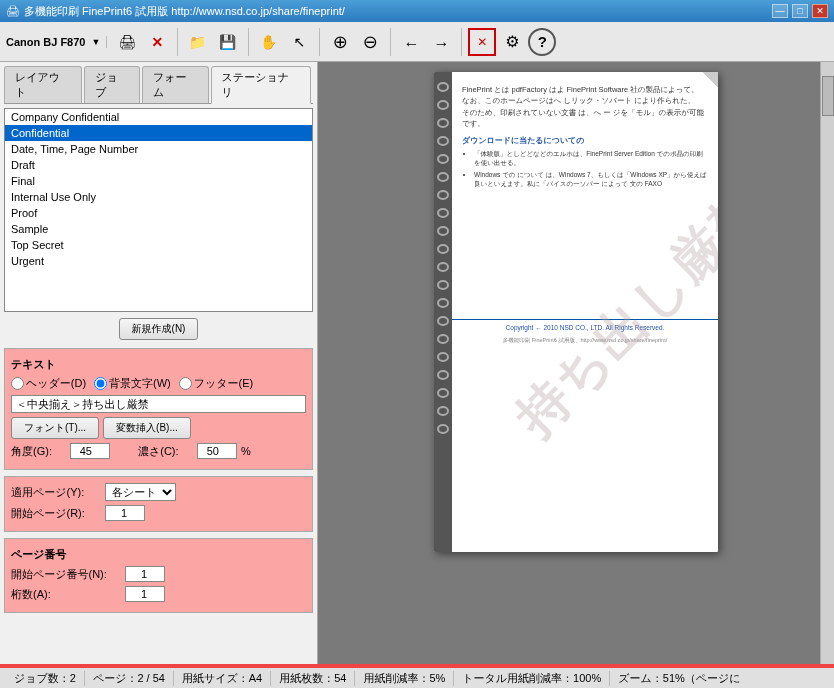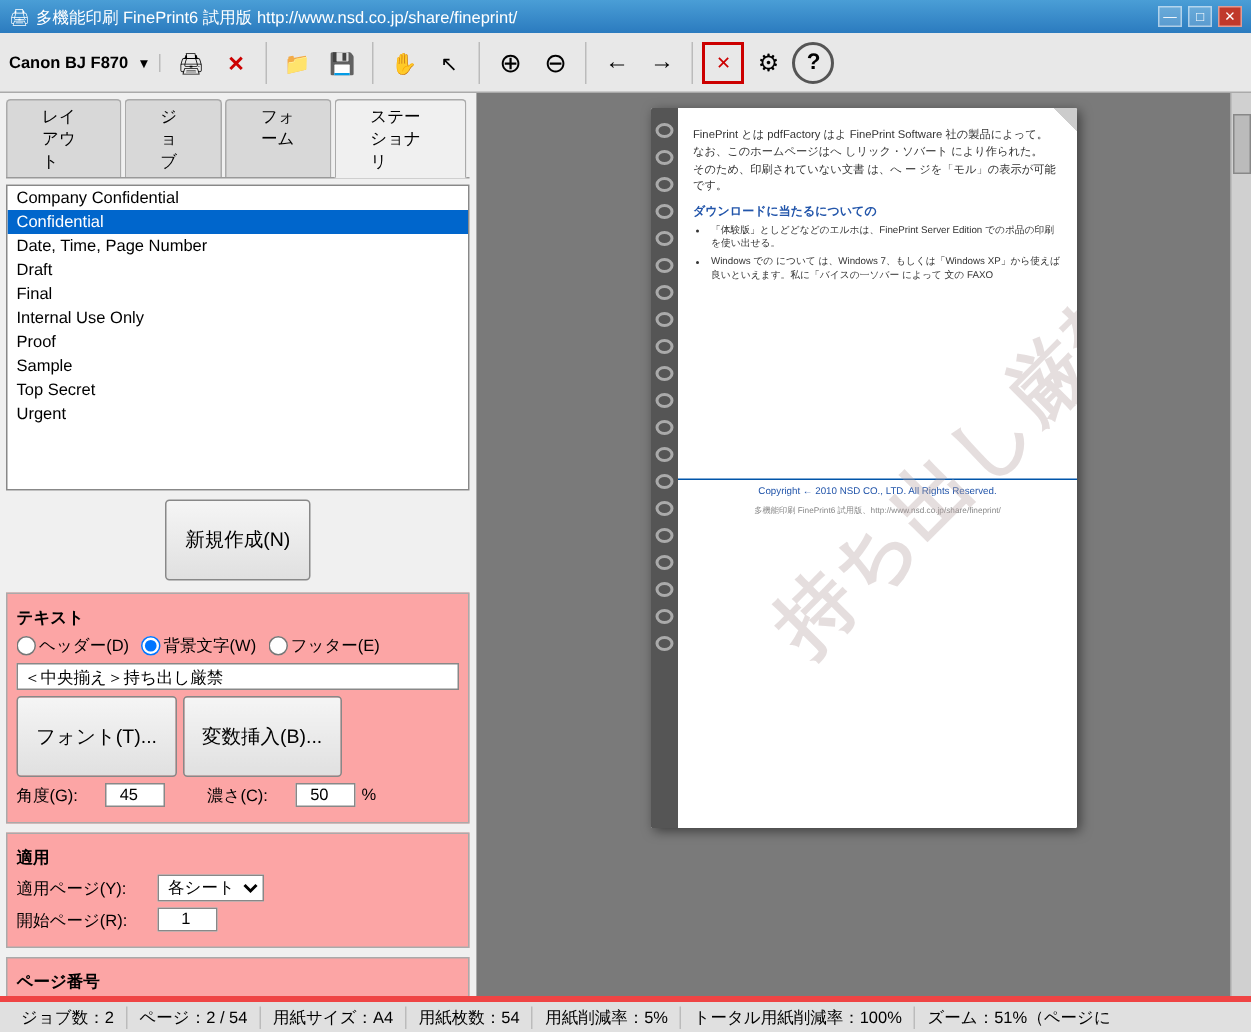--- a/index.html
+++ b/index.html
@@ -92,21 +92,21 @@
       padding: 4px;
     }
 
     
     .tabs {
       display: flex;
       border-bottom: 1px solid #999;
       margin-bottom: 4px;
     }
     .tab {
-      padding: 3px 23px;
+      padding: 3px 10px;
       border: 1px solid #aaa;
       border-bottom: none;
       background: #d8d8d8;
       cursor: pointer;
       font-size: 11px;
       margin-right: 2px;
       border-radius: 3px 3px 0 0;
     }
     .tab.active {
       background: #f0f0f0;
@@ -128,23 +128,23 @@
       cursor: pointer;
       font-size: 11px;
       color: #000;
     }
     .stamp-item.selected { background: #0066cc; color: white; }
 
     
     .btn {
       border: 1px solid #888;
       background: linear-gradient(to bottom, #f5f5f5, #e0e0e0);
-      padding: 17px 12px;
+      padding: 3px 12px;
       cursor: pointer;
-      font-size: 13px;
+      font-size: 10px;
       border-radius: 3px;
     }
 
     .new-btn {
       display: flex;
       justify-content: center;
       margin-bottom: 8px;
     }
 
     
@@ -470,21 +470,20 @@
         <label>角度(G):</label>
         <input type="number" class="spin-input" value="45" style="">
         <span style="width:20px;"></span>
         <label>濃さ(C):</label>
         <input type="number" class="spin-input" value="50" style="">
         <span>%</span>
       </div>
     </div>
 
     <div class="section-box">
-      <div class="section-label">適用</div>
       <div class="form-row">
         <label style="min-width:90px;">適用ページ(Y):</label>
         <select class="select-input">
           <option>各シート</option>
         </select>
       </div>
       <div class="form-row">
         <label style="min-width:90px;">開始ページ(R):</label>
         <input type="number" class="spin-input" value="1" style="">
       </div>

